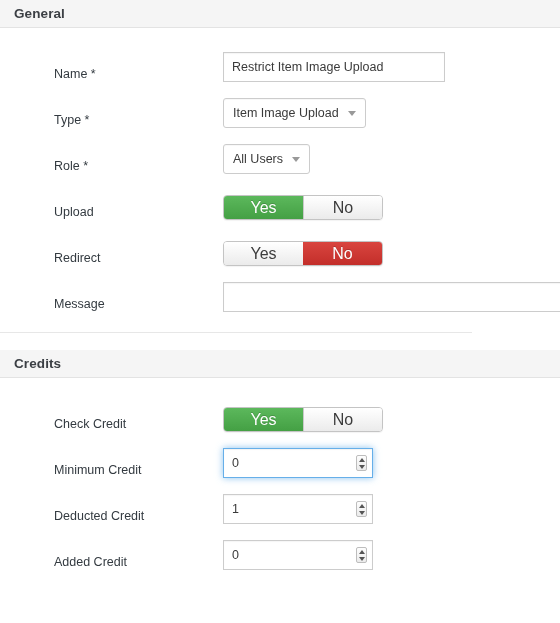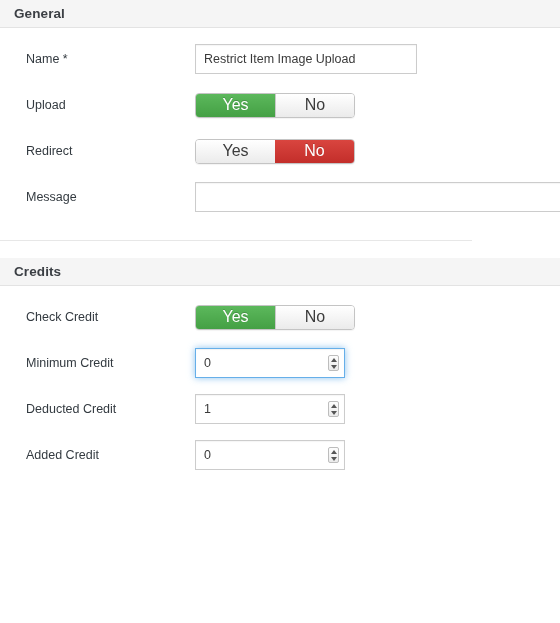--- a/index.html
+++ b/index.html
@@ -29,22 +29,23 @@
     font-weight: bold;
     color: #3b3f44;
     letter-spacing: 0.1px;
   }
   .panel-body { background:#fff; padding-top: 8px; padding-bottom: 8px; }
 
   
   .row {
     height: 46px;
     display: flex;
-    align-items: center;
-    padding-left: 26px;
+    align-items: flex-end;
+    padding-left: 18px;
+    margin-left: 36px;
   }
   .row-label {
     width: 169px;
     flex: 0 0 169px;
     font-size: 12.5px;
     color: #333a40;
     line-height: 1.2;
   }
   .row-control { flex: 1 1 auto; display: flex; align-items: center; }
 
@@ -170,21 +171,39 @@
     </div>
     <div class="panel-body">
 
       <div class="row">
         <div class="row-label">Name *</div>
         <div class="row-control">
           <input class="text-input name-field" type="text" value="Restrict Item Image Upload" style="">
         </div>
       </div>
 
-
+      <div class="row">
+        <div class="row-label">Type *</div>
+        <div class="row-control">
+          <div class="dropdown">
+            <span>Item Image Upload</span>
+            <span class="caret"></span>
+          </div>
+        </div>
+      </div>
+
+      <div class="row">
+        <div class="row-label">Role *</div>
+        <div class="row-control">
+          <div class="dropdown">
+            <span>All Users</span>
+            <span class="caret"></span>
+          </div>
+        </div>
+      </div>
 
       <div class="row">
         <div class="row-label">Upload</div>
         <div class="row-control">
           <div class="toggle">
             <div class="toggle-seg on-green">Yes</div>
             <div class="toggle-seg sep-left">No</div>
           </div>
         </div>
       </div>

